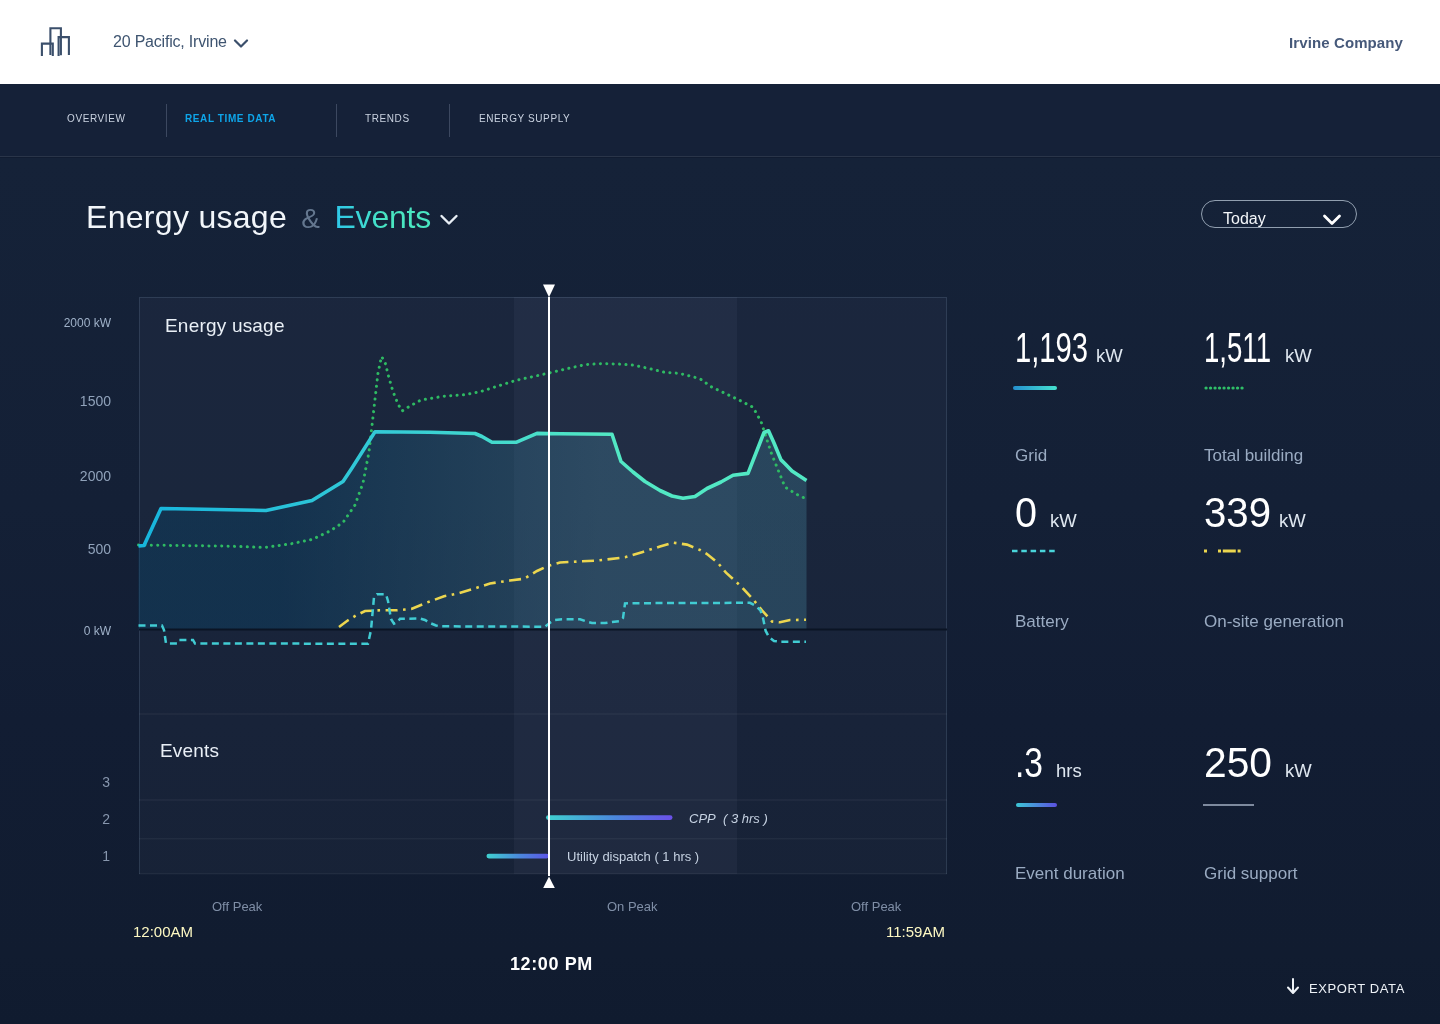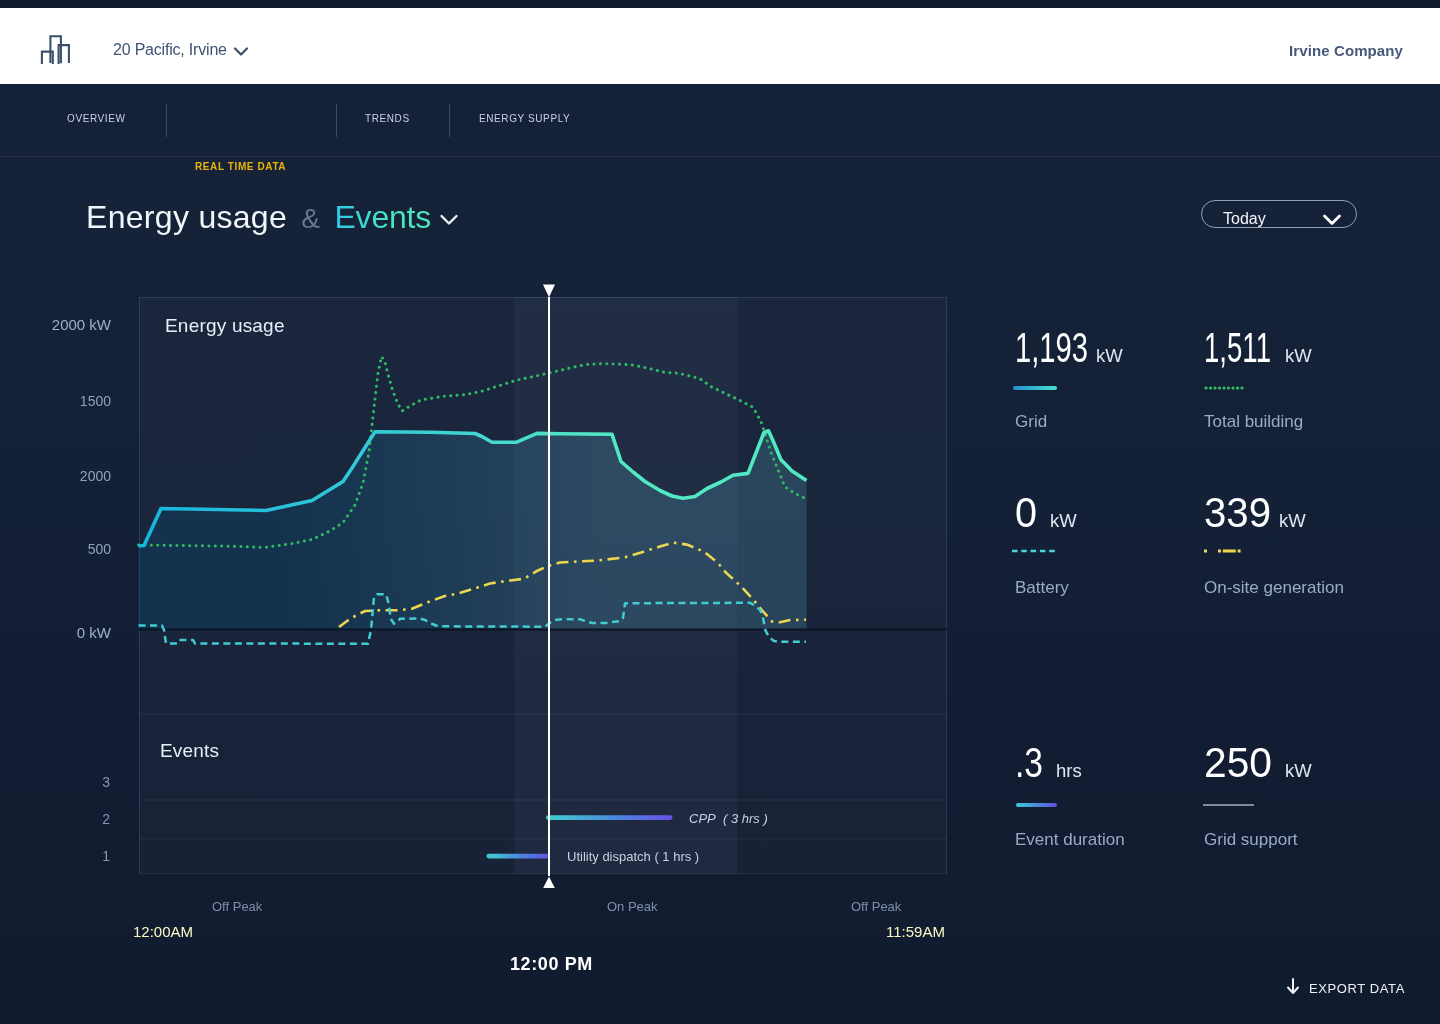--- a/index.html
+++ b/index.html
@@ -1,21 +1,21 @@
 <!DOCTYPE html>
 <html><head>
 <meta charset="utf-8">
 <style>
   * { margin:0; padding:0; box-sizing:border-box; }
   html,body { width:1440px; height:1024px; overflow:hidden; background:#111c31; }
   body { font-family:"Liberation Sans", sans-serif; position:relative; }
   .abs { position:absolute; }
 
   
-  .header { position:absolute; left:0; top:8px; width:1440px; height:84px; background:#ffffff; }
+  .header { position:absolute; left:0; top:0; width:1440px; height:84px; background:#ffffff; }
   .sitename { position:absolute; left:113px; top:33px; font-size:16px; letter-spacing:-0.2px; color:#3e5470; }
   .company { position:absolute; right:37px; top:34px; font-size:15px; letter-spacing:0.1px; font-weight:bold; color:#46597a; }
 
   
   .nav { position:absolute; left:0; top:84px; width:1440px; height:73px; background:#152138; border-bottom:1px solid rgba(255,255,255,0.09); }
   .nav .item { position:absolute; top:29px; font-size:10px; letter-spacing:0.6px; color:#c9d2e0; }
   .nav .sep { position:absolute; top:20px; width:1px; height:33px; background:rgba(160,175,200,0.28); }
 
   
   .main { position:absolute; left:0; top:158px; width:1440px; height:866px;
@@ -29,34 +29,34 @@
   .pill .t { position:absolute; left:21px; top:9px; font-size:16px; color:#f4f7fa; }
 
   
   .chartbg { position:absolute; left:139px; top:297px; width:808px; height:577px;
              background:rgba(214,231,255,0.03);
              border-top:1px solid rgba(150,175,210,0.17);
              border-left:1px solid rgba(150,175,210,0.17);
              border-right:1px solid rgba(150,175,210,0.17); }
   .band { position:absolute; left:513.5px; top:297px; width:223px; height:577px; background:rgba(200,220,255,0.045); }
 
-  .ylab { position:absolute; width:70px; text-align:right; color:#9fb1c8; font-size:15px; }
+  .ylab { position:absolute; width:70px; text-align:right; color:#9fb1c8; font-size:12px; }
   .ylab.sm { font-size:14px; color:#90a2ba; }
   .chartlabel { position:absolute; color:#e9eff6; font-size:19px; letter-spacing:0.2px; }
   .rownum { position:absolute; width:20px; text-align:right; font-size:14px; color:#8796ad; }
   .xlab { position:absolute; font-size:13px; color:#7f8ea6; }
   .time { position:absolute; font-size:15px; color:#fef9c3; }
   .now { position:absolute; font-size:18px; letter-spacing:0.6px; font-weight:bold; color:#ffffff; }
 
   .barlab { position:absolute; font-size:13px; color:#c6d2e2; }
 
   
   .statnum { position:absolute; }
   .swatch { position:absolute; }
-  .statlab { position:absolute; font-size:17px; color:#9aabc2; }
+  .statlab { position:absolute; font-size:17px; color:#9aabc2;margin-top:34px; }
 
   .export { position:absolute; left:1309px; top:981px; font-size:13px; letter-spacing:0.6px; color:#eef2f7; }
 </style>
 </head>
 <body>
 
 <div class="main"></div>
 
 <div class="chartbg"></div>
 <div class="band"></div>
@@ -71,21 +71,21 @@
   </svg>
   <div class="sitename">20 Pacific, Irvine</div>
   <svg class="abs" style="left:233px;top:39px;" width="16" height="10" viewBox="0 0 16 10">
     <path d="M2,1.5 L8,7.5 L14,1.5" fill="none" stroke="#3b4f6b" stroke-width="2.2" stroke-linecap="round" stroke-linejoin="round"></path>
   </svg>
   <div class="company">Irvine Company</div>
 </div>
 
 <div class="nav">
   <div class="item" style="left:67px;">OVERVIEW</div>
-  <div class="item" style="left:195px; color:#eab308; font-weight:bold;margin-top:48px;">REAL TIME DATA</div>
+  <div class="item" style="left:185px; color:#0ea5e9; font-weight:bold;">REAL TIME DATA</div>
   <div class="item" style="left:365px;">TRENDS</div>
   <div class="item" style="left:479px;">ENERGY SUPPLY</div>
   <div class="sep" style="left:166px;"></div>
   <div class="sep" style="left:336px;"></div>
   <div class="sep" style="left:449px;"></div>
 </div>
 
 <div class="title">Energy usage <span class="amp" style="margin:0 5px;">&amp;</span> <span class="ev">Events</span></div>
 <svg class="abs" style="left:439px;top:214px;" width="20" height="12" viewBox="0 0 20 12">
   <path d="M2.5,2 L10,9.5 L17.5,2" fill="none" stroke="#e8eef5" stroke-width="2.4" stroke-linecap="round" stroke-linejoin="round"></path>

